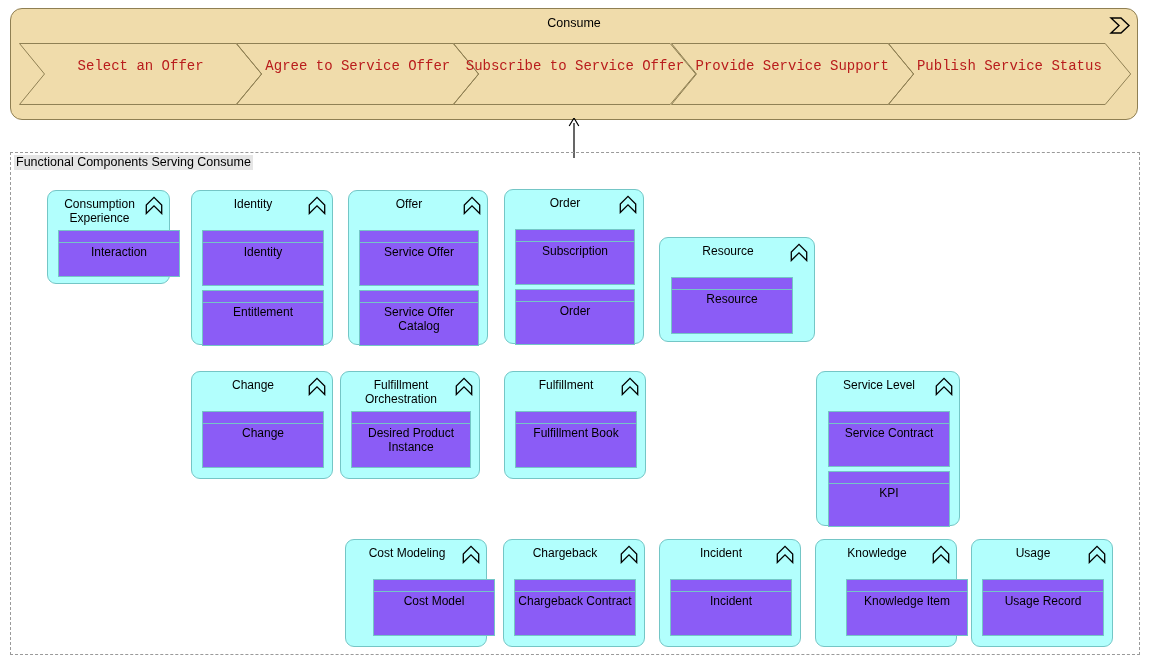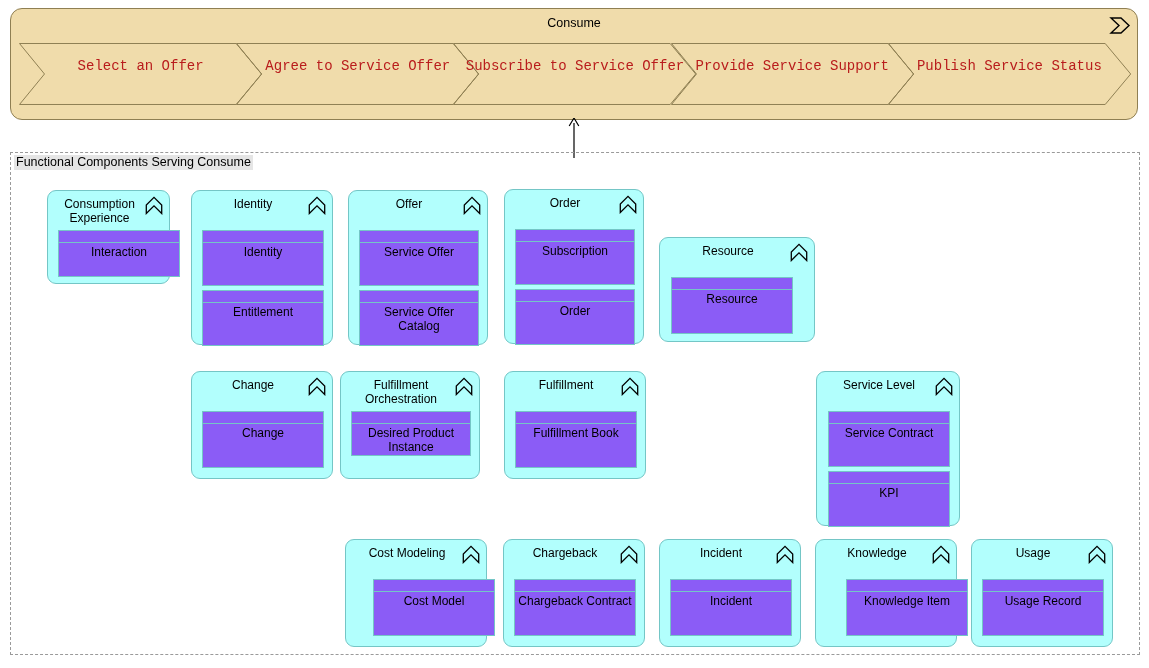--- a/index.html
+++ b/index.html
@@ -296,21 +296,21 @@
       <div class="obj" style="left: 10px; top: 39px; width: 122px; height: 57px;">
         <div class="obj-bar"></div>
         <div class="obj-label">Change</div>
       </div>
     </div>
     <div class="comp" style="left: 340px; top: 371px; width: 140px; height: 108px;">
       <div class="comp-title">Fulfillment Orchestration</div>
       <div class="comp-icon"><svg width="18" height="19" viewBox="0 0 18 19">
           <path d="M1.3 17.5 L1.3 9 L9 1.3 L16.7 9 L16.7 17.5 L9 9.8 Z" fill="none" stroke="#000000" stroke-width="1.3" stroke-linejoin="miter"></path>
         </svg></div>
-      <div class="obj" style="left: 10px; top: 39px; width: 120px; height: 45px;">
+      <div class="obj" style="left: 10px; top: 39px; width: 120px; height: 57px;">
         <div class="obj-bar"></div>
         <div class="obj-label">Desired Product Instance</div>
       </div>
     </div>
     <div class="comp" style="left: 504px; top: 371px; width: 142px; height: 108px;">
       <div class="comp-title">Fulfillment</div>
       <div class="comp-icon"><svg width="18" height="19" viewBox="0 0 18 19">
           <path d="M1.3 17.5 L1.3 9 L9 1.3 L16.7 9 L16.7 17.5 L9 9.8 Z" fill="none" stroke="#000000" stroke-width="1.3" stroke-linejoin="miter"></path>
         </svg></div>
       <div class="obj" style="left: 10px; top: 39px; width: 122px; height: 57px;">

